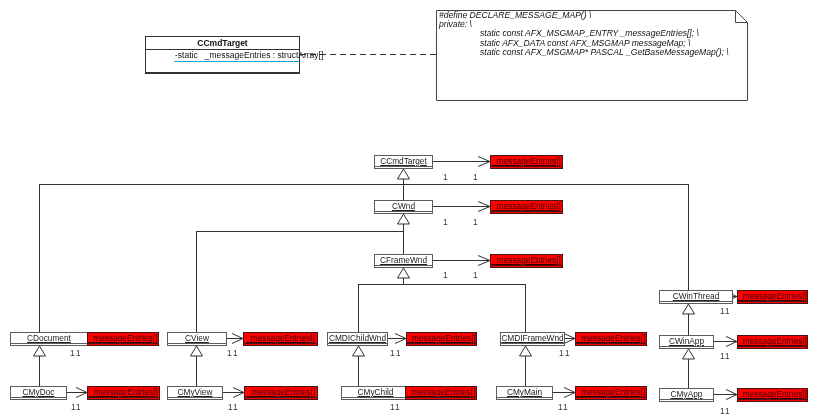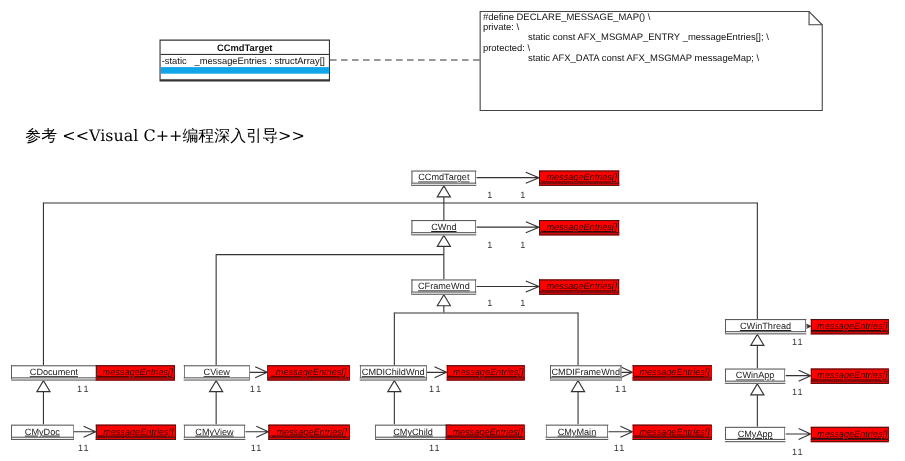--- a/index.html
+++ b/index.html
@@ -16,42 +16,42 @@
   }
   svg.lines { position: absolute; left: 0; top: 0; width: 823px; height: 419px; pointer-events: none; }
 
   
   .top-class {
     position: absolute; left: 145px; top: 36px; width: 155px; height: 38px;
     box-sizing: border-box; border: 1px solid #333; border-bottom: 2px solid #333; background: #fff;
     font-size: 8.5px; color: #111;
   }
   .top-class .hdr { height: 12px; line-height: 12px; text-align: center; font-weight: bold; border-bottom: 1px solid #333; }
-  .top-class .attr { height: 11px; line-height: 11px; white-space: pre; border-bottom: 6px solid #0ea5e9; padding-left: 1px; }
+  .top-class .attr { height: 11px; line-height: 11px; white-space: pre; border-bottom: 1px solid #0ea5e9; padding-left: 1px; margin-left: 28px; }
 
   
   .note-text {
     position: absolute; left: 439px; top: 10.5px; width: 300px;
-    font-size: 8.6px; line-height: 9.4px; color: #111; white-space: nowrap;
+    font-size: 8.6px; line-height: 9.4px; color: #111; white-space: nowrap; font-style: italic;
   }
   .note-text .ind { padding-left: 41px; }
 
   .ref-title {
     position: absolute; left: 23px; top: 114px;
     font-family: "DejaVu Serif", serif; font-size: 14.5px; color: #000; white-space: nowrap;
   }
 
   .cls, .mem {
     position: absolute; box-sizing: border-box; height: 14px;
     border: 1px solid var(--box-border); border-bottom: 3px double var(--box-border);
     background: #fff; font-size: 8.3px; line-height: 10px; text-align: center;
     color: #222; white-space: nowrap; overflow: hidden;
   }
   .cls span, .mem span { text-decoration: underline; }
-  .mem { background: var(--member-fill); border-color: var(--member-border); color: var(--member-text); font-style: italic; }
+  .mem { background: var(--member-fill); border-color: var(--member-border); color: var(--member-text); }
   .mult { position: absolute; font-size: 8.3px; line-height: 9px; color: #333; }
 </style>
 </head>
 <body>
 
 <div id="canvas">
 
   <svg class="lines" viewBox="0 0 823 419">
     <g stroke="var(--line)" stroke-width="1" fill="none">
 
@@ -108,25 +108,24 @@
   <div class="top-class">
     <div class="hdr">CCmdTarget</div>
     <div class="attr">-static   _messageEntries : structArray[]</div>
     <div class="ops"></div>
   </div>
 
   <div class="note-text">
     <div>#define DECLARE_MESSAGE_MAP() \</div>
     <div>private: \</div>
     <div class="ind">static const AFX_MSGMAP_ENTRY _messageEntries[]; \</div>
-    <div>protected: \</div>
     <div class="ind">static AFX_DATA const AFX_MSGMAP messageMap; \</div>
+    <div class="ind">static const AFX_MSGMAP* PASCAL _GetBaseMessageMap(); \</div>
   </div>
 
-  <div class="ref-title">参考 &lt;&lt;Visual C++编程深入引导&gt;&gt;</div>
 
   <div class="cls" style="left:374px;top:155px;width:59px"><span>CCmdTarget</span></div>
   <div class="mem" style="left:490px;top:155px;width:73px"><span>_messageEntries[]</span></div>
   <span class="mult" style="left:443px;top:173px">1</span>
   <span class="mult" style="left:473px;top:173px">1</span>
 
   <div class="cls" style="left:374px;top:200px;width:59px"><span>CWnd</span></div>
   <div class="mem" style="left:490px;top:200px;width:73px"><span>_messageEntries[]</span></div>
   <span class="mult" style="left:443px;top:218px">1</span>
   <span class="mult" style="left:473px;top:218px">1</span>

